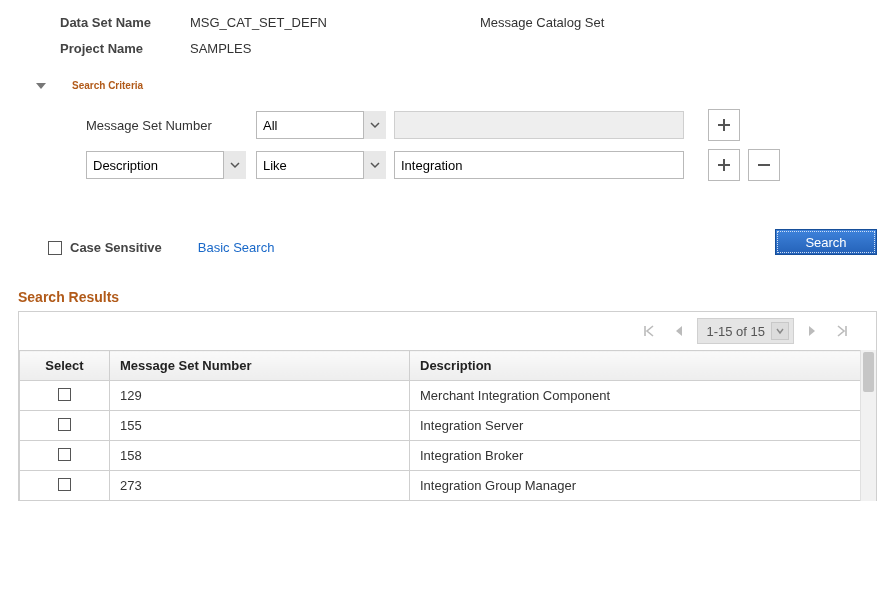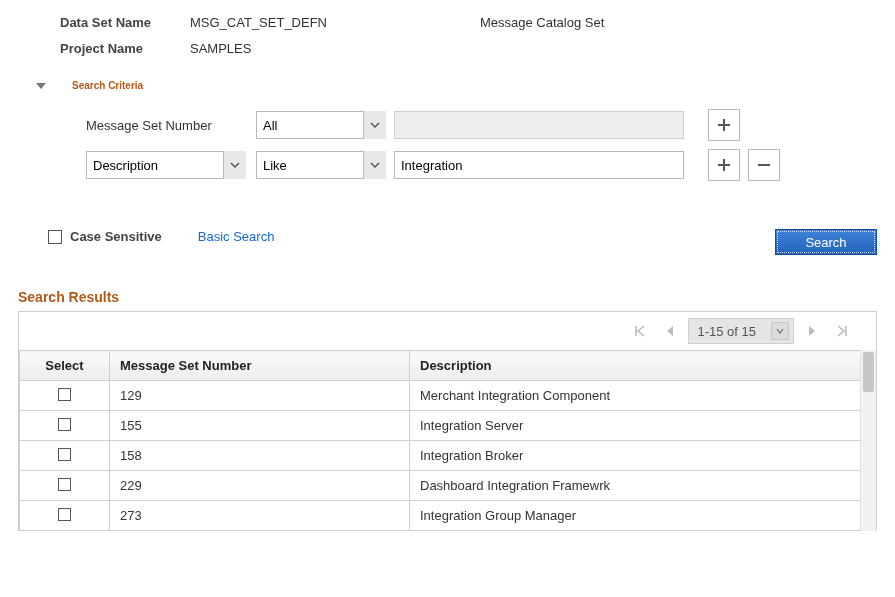--- a/index.html
+++ b/index.html
@@ -60,21 +60,21 @@
 
   .crit-buttons { margin-left: 24px; display: flex; gap: 8px; }
   .sq-btn {
     width: 32px; height: 32px; border: 1px solid #b9b9b9; background: #fff;
     display: flex; align-items: center; justify-content: center;
     cursor: pointer;
   }
 
   
   .opts-row {
-    display: flex; align-items: flex-start; padding: 40px 18px 10px 48px;
+    display: flex; align-items: flex-end; padding: 40px 18px 10px 48px;
   }
   .chk-wrap { display: flex; align-items: center; gap: 8px; }
   .chk {
     width: 14px; height: 14px; border: 1px solid #555; background:#fff;
     display:inline-block;
   }
   .chk-label { font-weight: bold; color: #444; }
   .link { color: #1968c8; margin-left: 36px; cursor: pointer; }
   .spacer { flex: 1; }
   .search-btn {
@@ -102,21 +102,21 @@
     display: flex; justify-content: flex-end; align-items: center;
     height: 38px; padding: 0 22px 0 0; gap: 6px;
   }
   .pg-btn {
     width: 24px; height: 24px; display:flex; align-items:center; justify-content:center;
     color: #aaa;
   }
   .pg-range {
     background: #e5e5e5; border: 1px solid #d0d0d0;
     height: 26px; display: flex; align-items: center; padding: 0 4px 0 8px;
-    color: #555; gap: 15px;
+    color: #555; gap: 6px;
   }
   .pg-range-drop {
     width: 18px; height: 18px; background:#dcdcdc; border:1px solid #c8c8c8;
     display:flex; align-items:center; justify-content:center;
   }
 
   
   .tbl-wrap { position: relative; }
   table.grid { width: 100%; border-collapse: collapse; table-layout: fixed; }
   table.grid th, table.grid td {
@@ -301,25 +301,20 @@
               <td>155</td>
               <td>Integration Server</td>
             </tr>
             <tr>
               <td class="sel-cell"><span class="row-chk"></span></td>
               <td>158</td>
               <td>Integration Broker</td>
             </tr>
             <tr>
               <td class="sel-cell"><span class="row-chk"></span></td>
-              <td>229</td>
-              <td>Dashboard Integration Framewrk</td>
-            </tr>
-            <tr>
-              <td class="sel-cell"><span class="row-chk"></span></td>
               <td>273</td>
               <td>Integration Group Manager</td>
             </tr>
           </tbody>
       </table>
       <div class="vscroll">
         <div class="vscroll-arrow up">
           <svg width="8" height="8" viewBox="0 0 8 8">
               <polyline points="1,6 4,2 7,6" fill="none" stroke="#888" stroke-width="1.4"></polyline>
             </svg>

